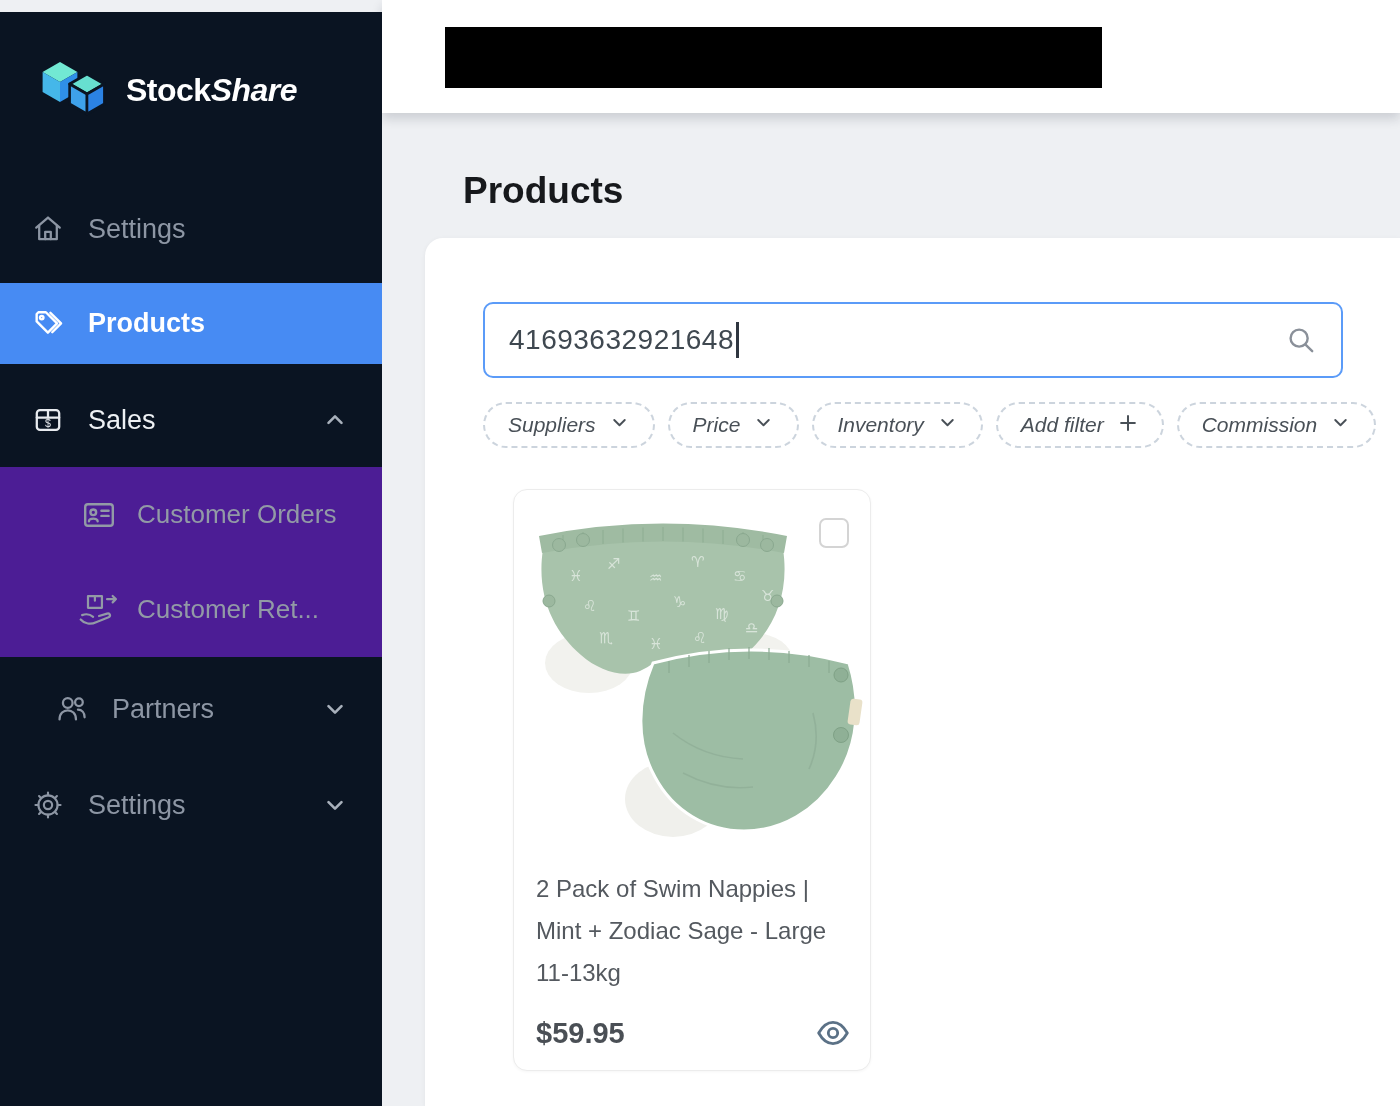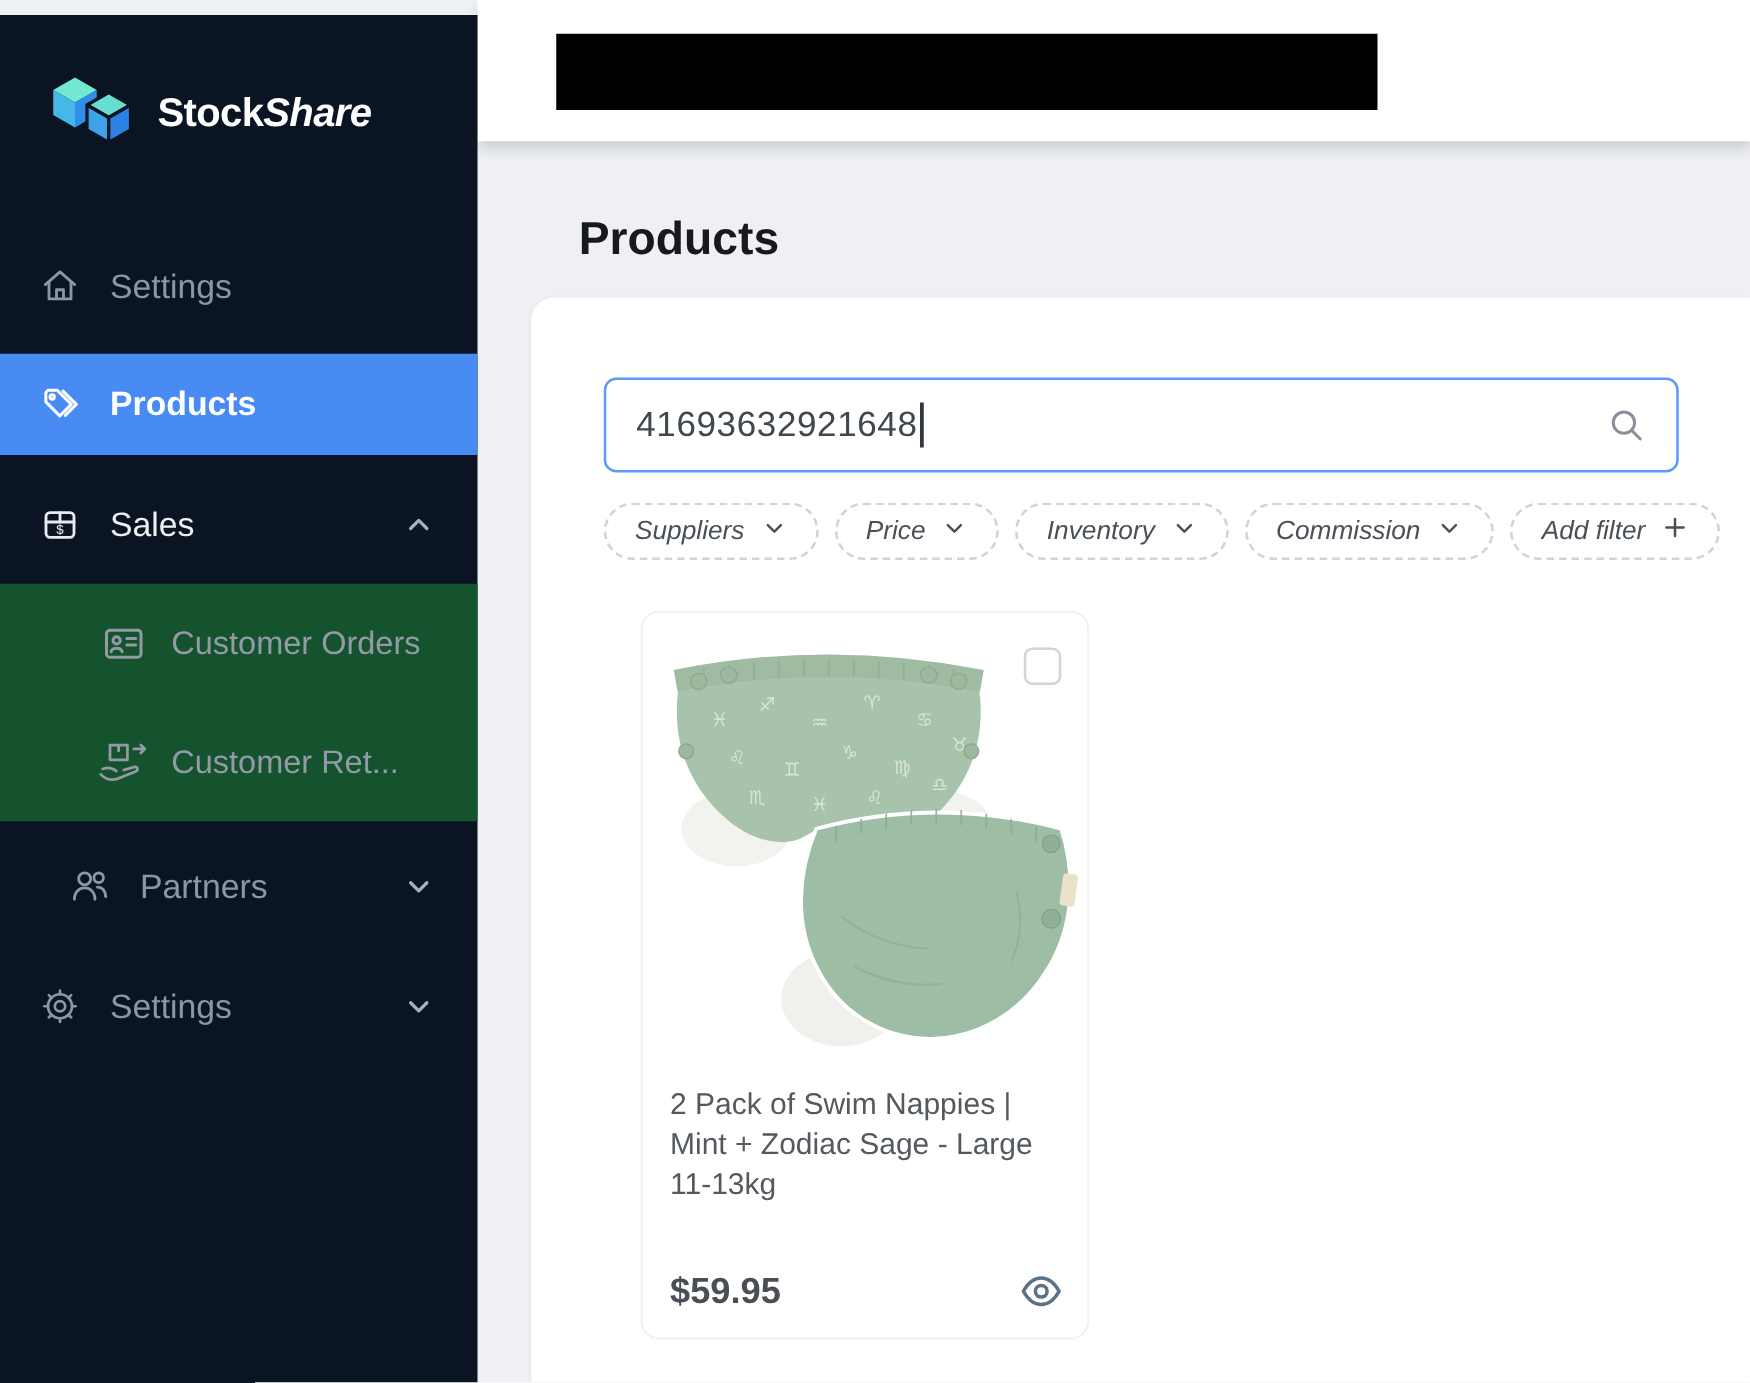--- a/index.html
+++ b/index.html
@@ -14,21 +14,21 @@
   .brand .b1 { font-weight:700; }
   .brand .b2 { font-weight:700; font-style:italic; }
   nav { position:absolute; left:0; top:169px; right:0; }
   .nav-item { height:96px; display:flex; align-items:center; padding:0 34px 0 30px; gap:22px;
               color:#8d96a4; font-size:27px; cursor:pointer; }
   .nav-item .ic { width:36px; display:flex; justify-content:center; flex:none; }
   .nav-item.bright { color:#eef1f4; }
   .nav-item.active { height:81px; margin-top:6px; background:#478bf3; color:#ffffff; font-weight:700; }
   .nav-item.sales { height:94px; margin-top:9px; }
   .chev { margin-left:auto; display:flex; }
-  .submenu { height:190px; background:#14532d; }
+  .submenu { height:190px; background:#4c1d95; }
   .nav-sub { height:95px; display:flex; align-items:center; padding-left:76px; gap:15px;
              color:#929aa6; font-size:26px; cursor:pointer; }
   .nav-sub .ic { width:46px; display:flex; justify-content:center; flex:none; }
   .nav-item.partners { margin-top:4px;margin-left:24px; }
 
   
   .main { position:absolute; left:382px; top:0; width:1018px; height:1106px; background:#eef0f3; }
   .topbar { position:absolute; left:0; top:0; right:0; height:113px; background:#fff;
             box-shadow:0 6px 10px rgba(28,38,58,.16); z-index:2; }
   .redaction { position:absolute; left:63px; top:27px; width:657px; height:61px; background:#000; }
@@ -48,21 +48,21 @@
   .chip { height:46px; border:2px dashed #ccd4dd; border-radius:24px; background:#fff;
           display:flex; align-items:center; gap:13px; padding:0 23px;
           font-size:21px; color:#495057; cursor:pointer; white-space:nowrap;font-style:italic; }
 
   .card { position:absolute; left:88px; top:251px; width:358px; height:582px; background:#fff;
           border:1px solid #ececec; border-radius:14px; box-shadow:0 1px 3px rgba(0,0,0,.04); }
   .imgwrap { position:absolute; left:9px; top:10px; width:340px; height:352px; overflow:hidden; }
   .checkbox { position:absolute; right:21px; top:28px; width:30px; height:30px; background:#fff;
               border:2px solid #d4d4d4; border-radius:7px; cursor:pointer; }
   .ptitle { position:absolute; left:22px; top:378px; width:318px;
-            font-size:24px; line-height:32px; color:#54595f; }
+            font-size:24px; line-height:42px; color:#54595f; }
   .prow { position:absolute; left:22px; right:20px; bottom:20px;
           display:flex; align-items:flex-end; justify-content:space-between; }
   .price { font-size:29px; font-weight:700; color:#4a4f55; }
   .eyebtn { display:flex; cursor:pointer; }
 </style>
 </head>
 <body>
 
 <div class="app">
 
@@ -223,29 +223,29 @@
                 <path d="M6 9.2 L12 15.2 L18 9.2"></path>
               </svg></span>
         </div>
         <div class="chip">
           <span>Inventory</span>
           <span><svg width="21" height="21" viewBox="0 0 24 24" fill="none" stroke="#495057" stroke-width="2.2" stroke-linecap="round" stroke-linejoin="round">
                 <path d="M6 9.2 L12 15.2 L18 9.2"></path>
               </svg></span>
         </div>
         <div class="chip">
+          <span>Add filter</span>
+          <span><svg width="22" height="22" viewBox="0 0 24 24" fill="none" stroke="#495057" stroke-width="2.2" stroke-linecap="round">
+                <path d="M12 4.5 V19.5 M4.5 12 H19.5"></path>
+              </svg></span>
+        </div>
+        <div class="chip">
           <span>Commission</span>
           <span><svg width="21" height="21" viewBox="0 0 24 24" fill="none" stroke="#495057" stroke-width="2.2" stroke-linecap="round" stroke-linejoin="round">
                 <path d="M6 9.2 L12 15.2 L18 9.2"></path>
-              </svg></span>
-        </div>
-        <div class="chip">
-          <span>Add filter</span>
-          <span><svg width="22" height="22" viewBox="0 0 24 24" fill="none" stroke="#495057" stroke-width="2.2" stroke-linecap="round">
-                <path d="M12 4.5 V19.5 M4.5 12 H19.5"></path>
               </svg></span>
         </div>
       </div>
 
       <div class="card">
         <div class="imgwrap">
           <svg width="340" height="352" viewBox="0 0 340 346">
 
             <ellipse cx="66" cy="160" rx="44" ry="30" fill="#f2f2ee"></ellipse>
             <ellipse cx="230" cy="158" rx="40" ry="28" fill="#f2f2ee"></ellipse>

